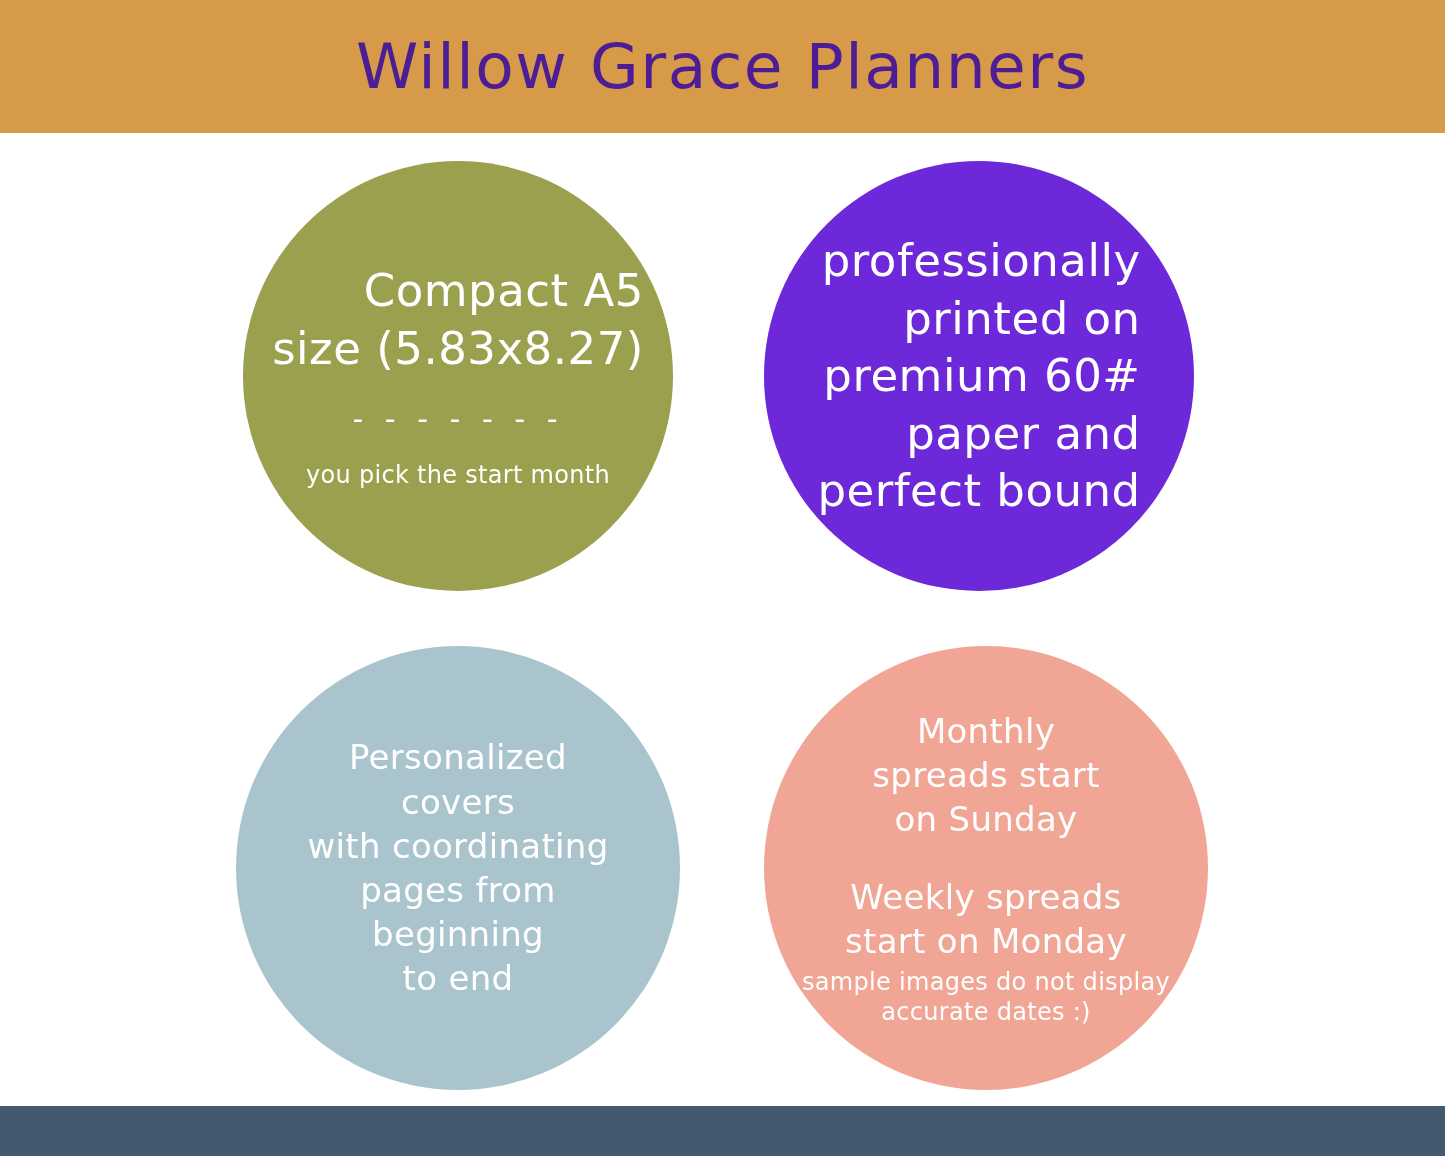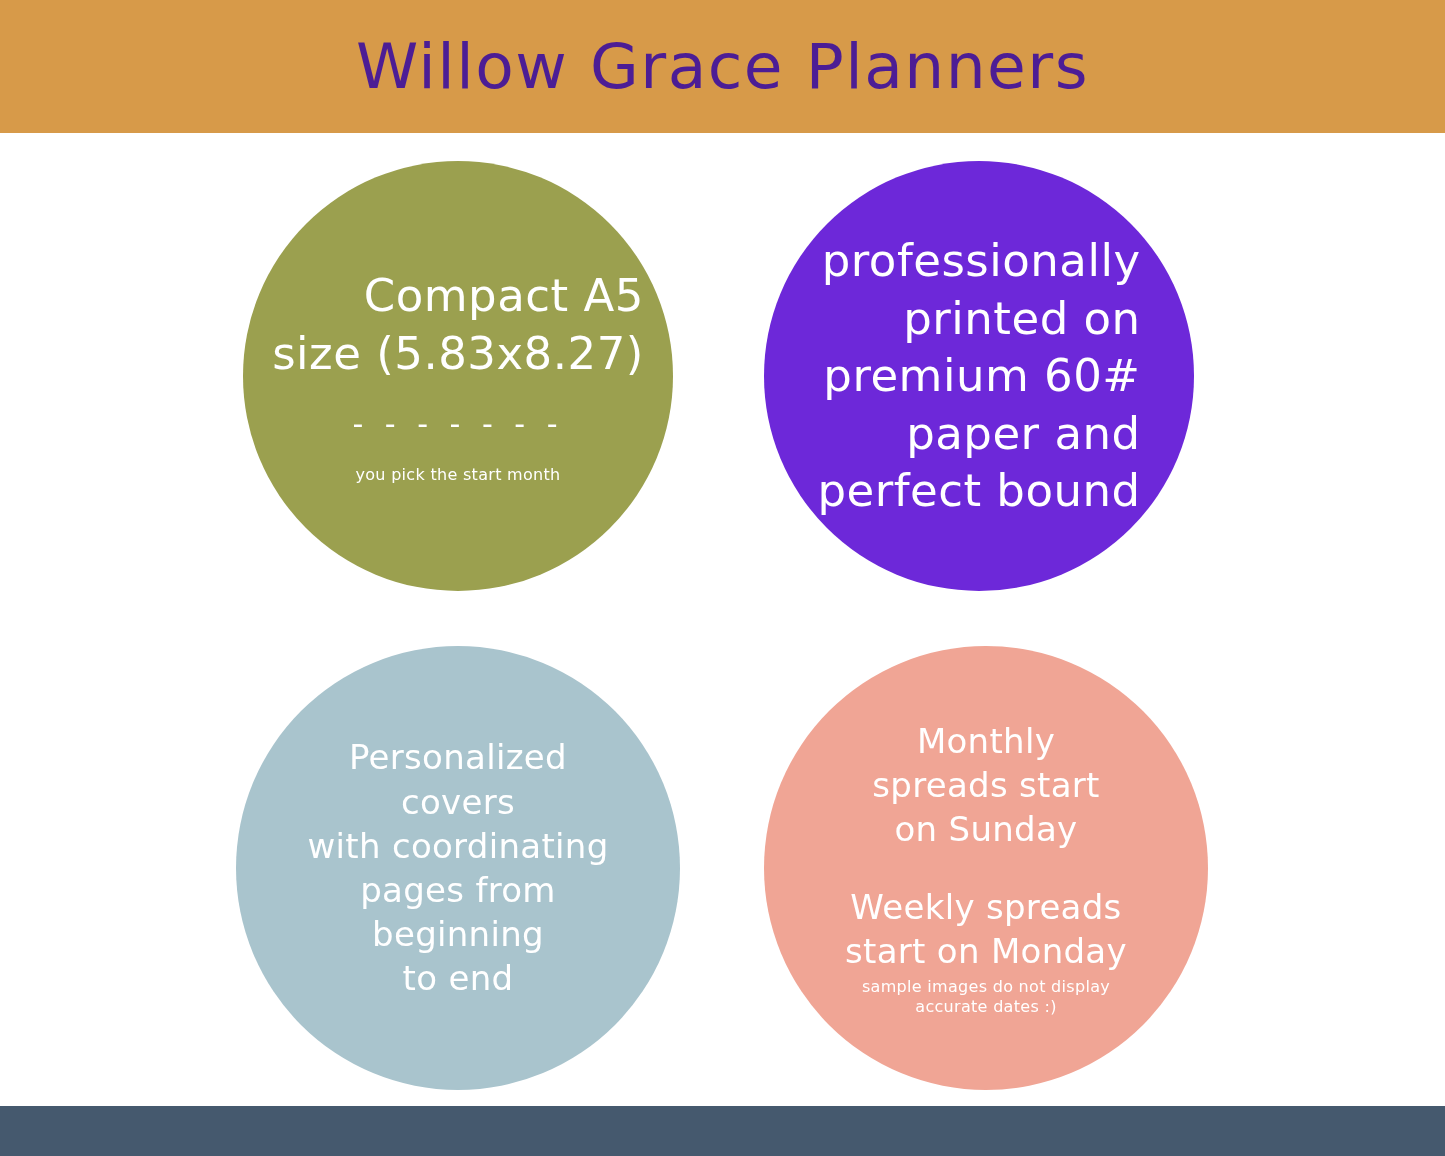--- a/index.html
+++ b/index.html
@@ -102,21 +102,21 @@
   }
   .dash-divider {
     margin: 26px 0 22px 0;
     font-size: 30px;
     letter-spacing: 6px;
     line-height: 1;
     color: #ffffff;
     font-family: "DejaVu Sans", sans-serif;
   }
   .line-sub {
-    font-size: 16px;
+    font-size: 24px;
     line-height: 1.25;
     margin-top: 4px;
     letter-spacing: 0.3px;
     white-space: pre-line;
   }
   .gap-block {
     height: 34px;
   }
   .footer-band {
     width: 100%;

